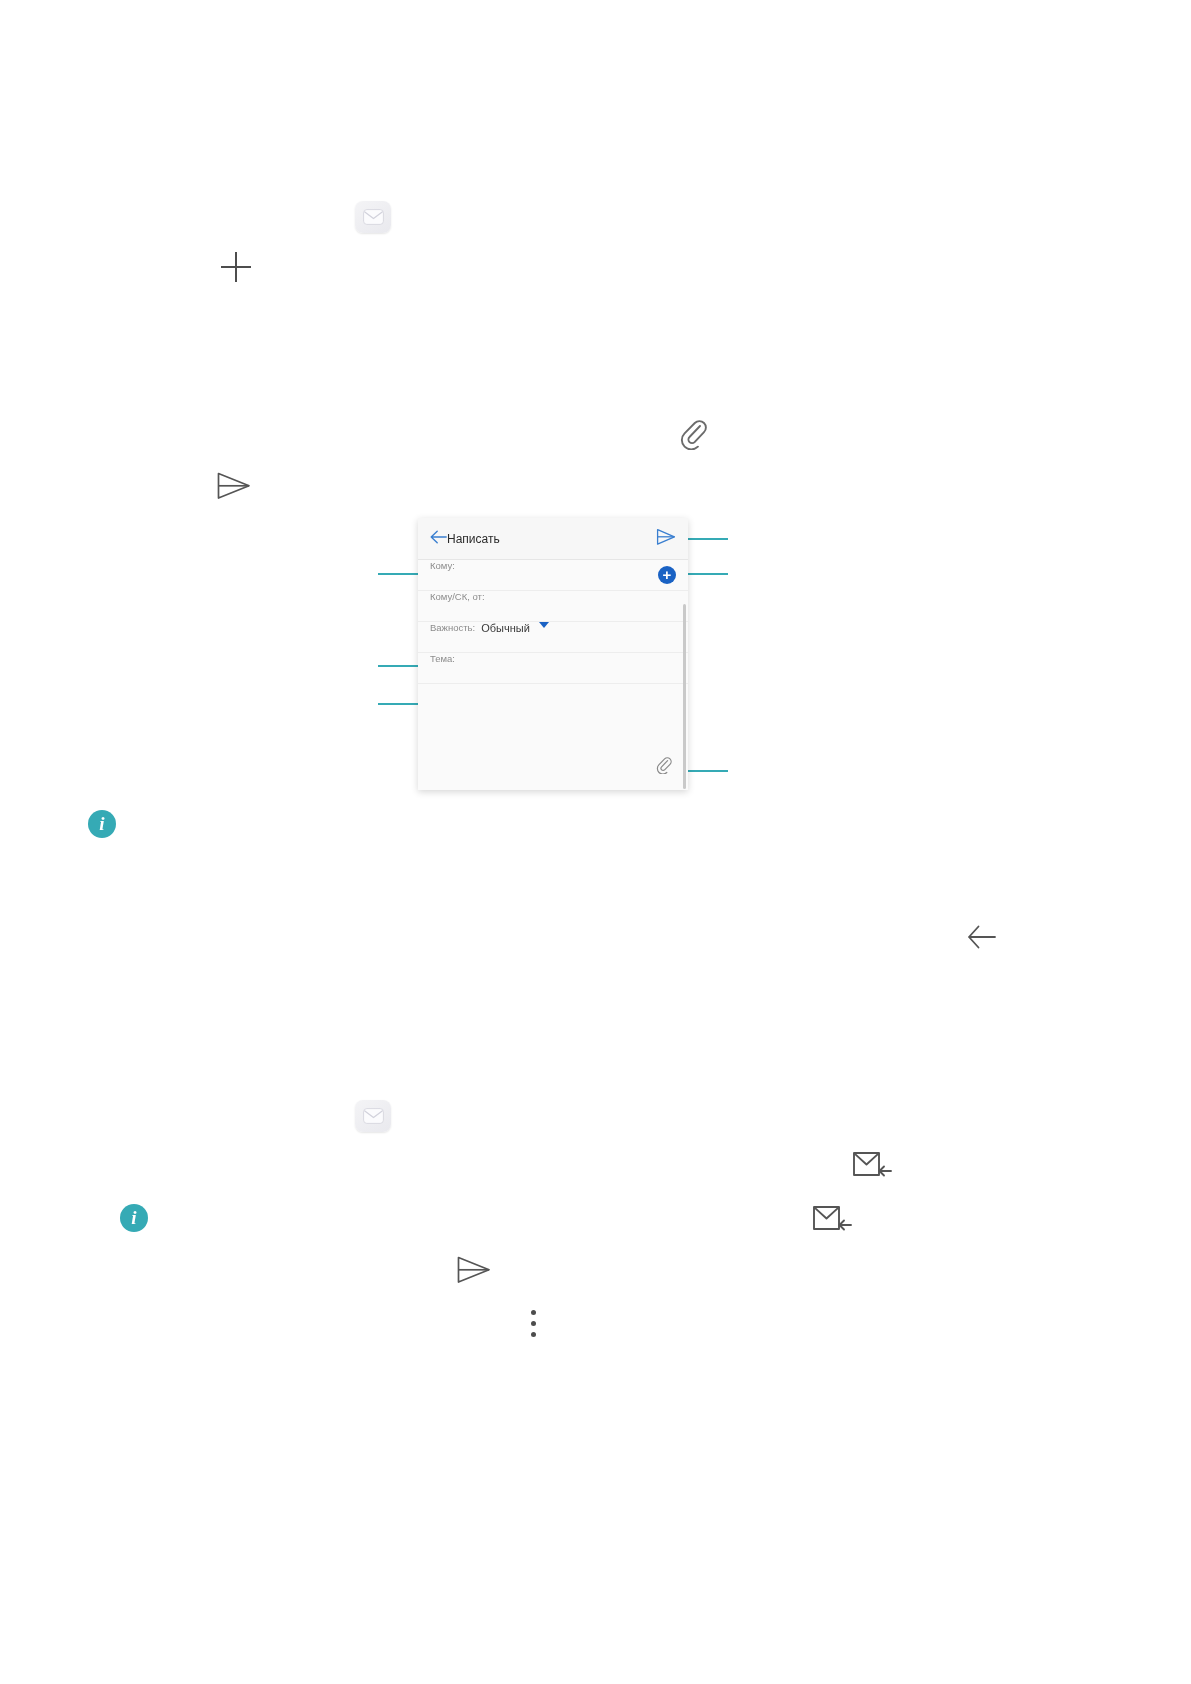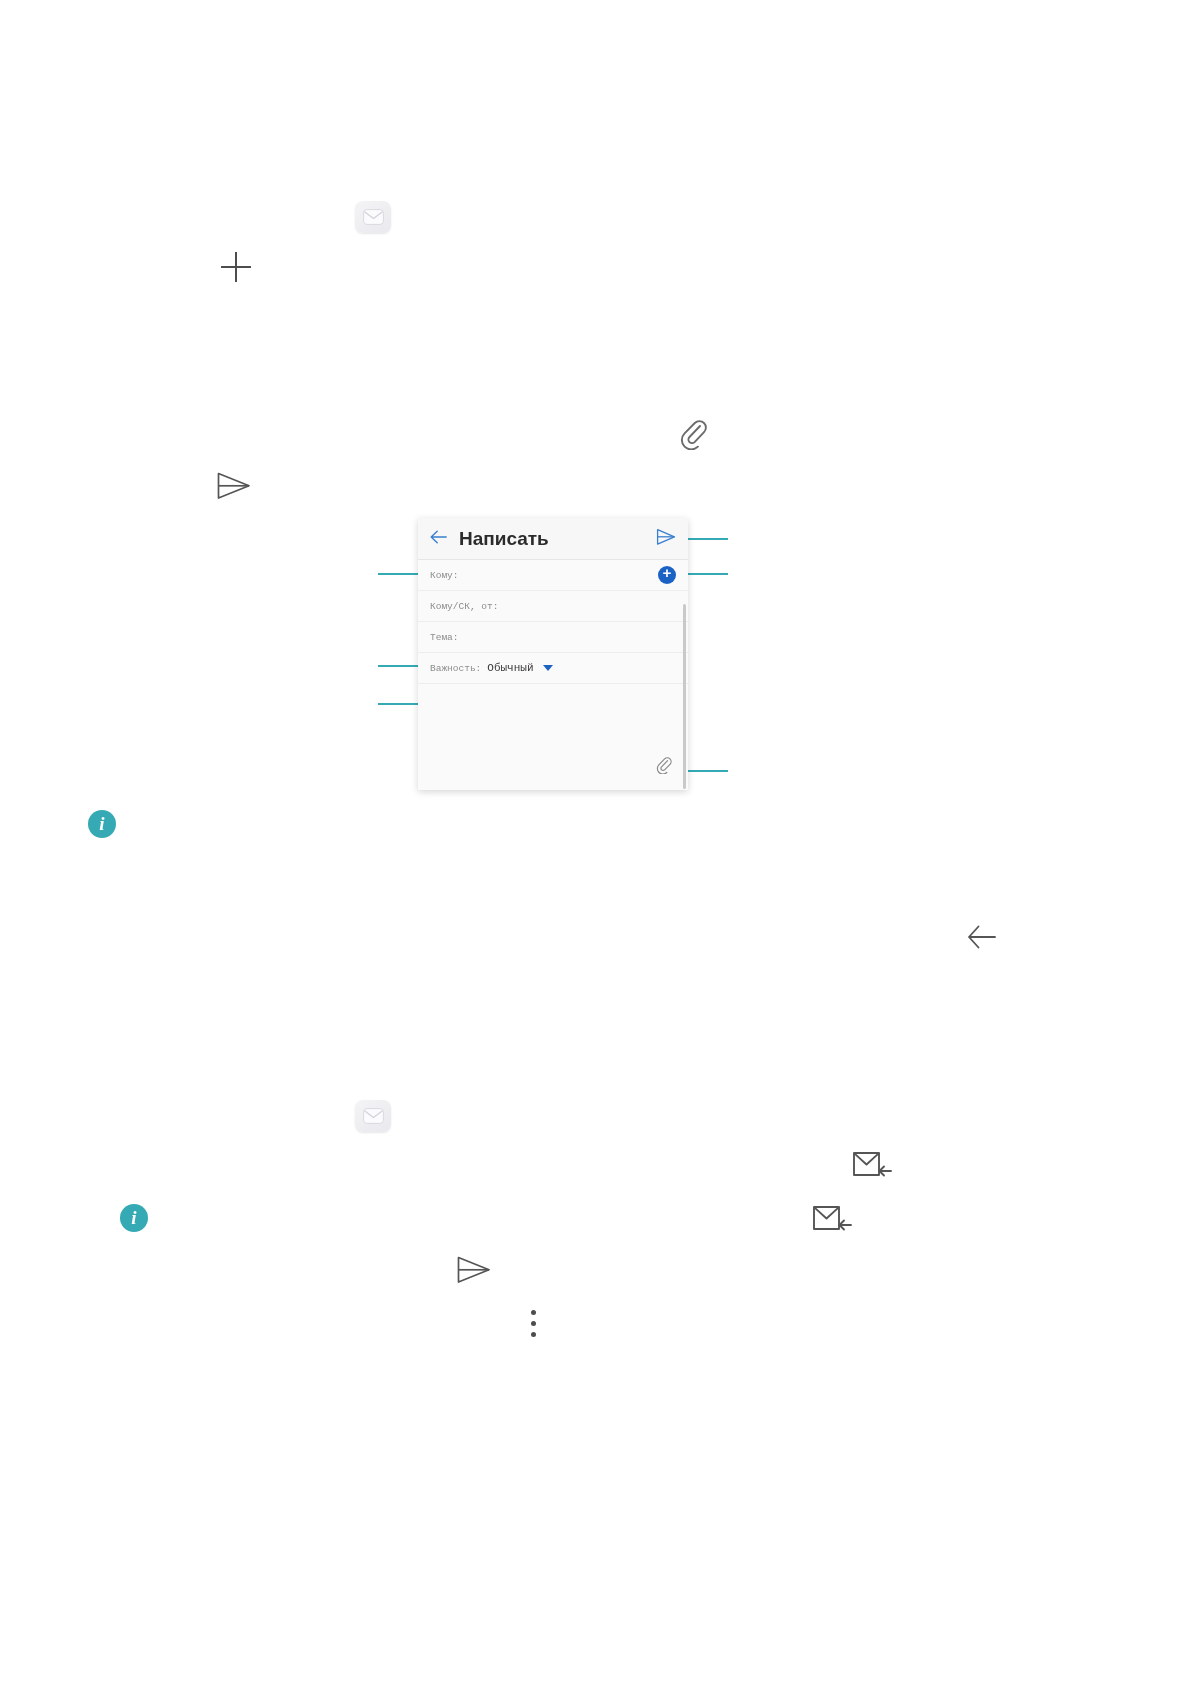--- a/index.html
+++ b/index.html
@@ -100,40 +100,38 @@
   .phone-topbar {
     height: 42px;
     background: #f7f7f7;
     display: flex;
     align-items: center;
     padding: 0 12px;
     border-bottom: 1px solid #e6e6e6;
     box-sizing: border-box;
   }
   .phone-title {
-    font-size: 19px;
-    font-weight: bold;
+    font-size: 12px;
+    font-weight: normal;
     color: #2b2b2b;
-    margin-left: 12px;
     flex: 1;
   }
   .phone-body {
     background: #fafafa;
     height: 230px;
     position: relative;
   }
   .field-row {
     height: 31px;
     display: flex;
-    align-items: center;
+    align-items: flex-start;
     padding: 0 12px;
     border-bottom: 1px solid #ededed;
     box-sizing: border-box;
     position: relative;
-    font-family: Liberation Mono, monospace;
   }
   .field-label {
     font-size: 9.5px;
     color: #8c8c8c;
   }
   .field-value {
     font-size: 11px;
     color: #3a3a3a;
     margin-left: 6px;
   }
@@ -259,27 +257,27 @@
     <div class="field-row">
       <span class="field-label">Кому:</span>
       <span class="add-contact-btn">+</span>
     </div>
 
     <div class="field-row">
       <span class="field-label">Кому/СК, от:</span>
     </div>
 
     <div class="field-row">
-      <span class="field-label">Тема:</span>
-    </div>
-
-    <div class="field-row">
       <span class="field-label">Важность:</span>
       <span class="field-value">Обычный</span>
       <span class="dropdown-caret"></span>
+    </div>
+
+    <div class="field-row">
+      <span class="field-label">Тема:</span>
     </div>
 
     <div class="phone-scrollbar"></div>
 
     <div class="phone-attach">
       <svg width="16" height="17" viewBox="0 0 16 17">
         <path d="M11.6 3.6 L5.6 9.8 a2.1 2.1 0 0 0 3 3 L14 7.3
                  a3.8 3.8 0 0 0 -5.4 -5.4 L3 7.7
                  a5.5 5.5 0 0 0 7.8 7.8" fill="none" stroke="#8a8a8a" stroke-width="1.2" stroke-linecap="round" stroke-linejoin="round"></path>
       </svg>

